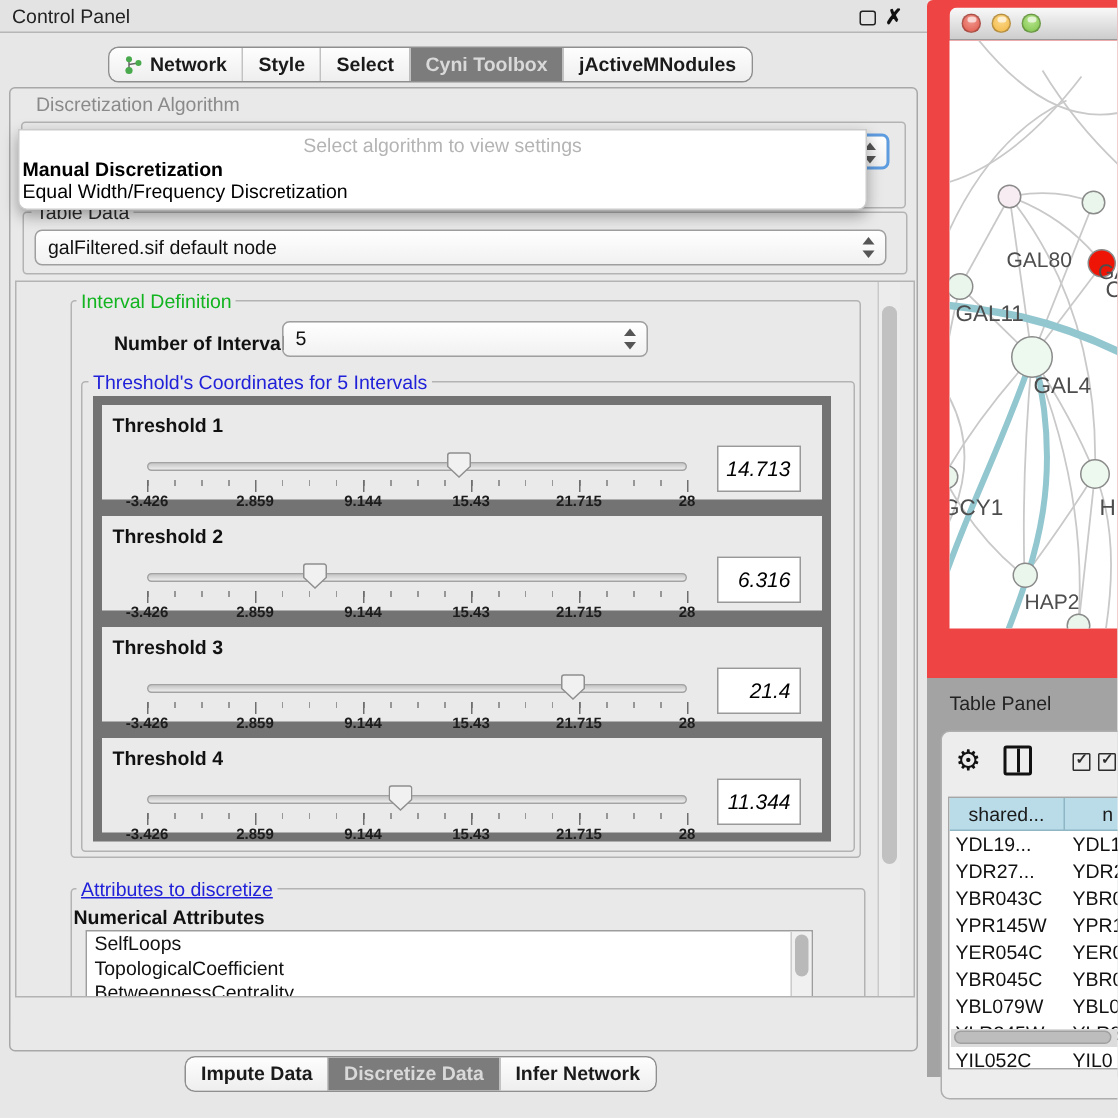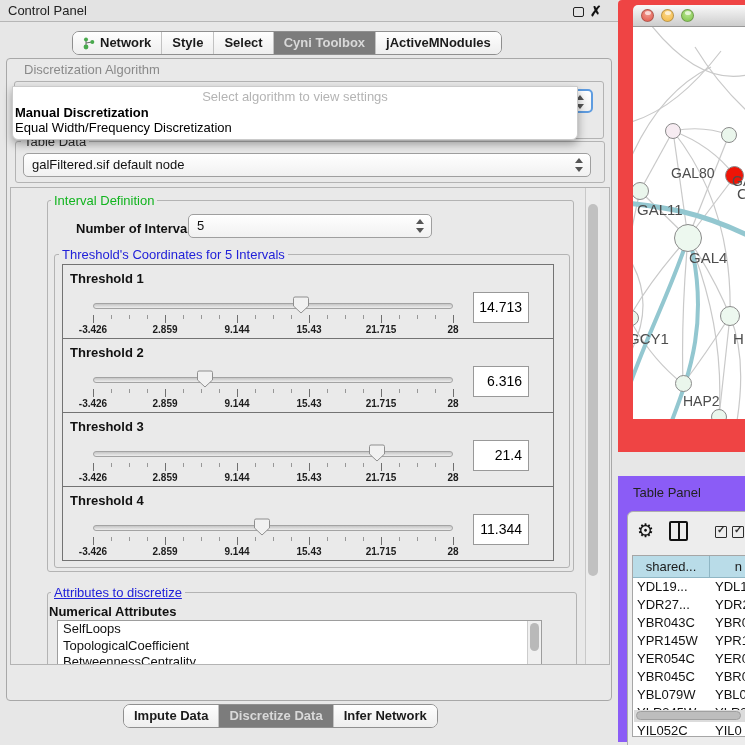--- a/index.html
+++ b/index.html
@@ -44,31 +44,31 @@
   #alg-popup .opt.first { font-weight:bold; }
 
   
   #scrollview { position:absolute; left:9px; top:186px; width:600px; height:478px; border:1px solid #b3b3b3; background:#e9e9e9; overflow:hidden; }
   #vscroll { position:absolute; left:584px; top:187px; width:15px; height:476px; background:#ececec; border-left:1px solid #c9c9c9; }
   #vscroll .thumb { position:absolute; left:2px; top:16px; width:10px; height:372px; background:#c1c1c1; border-radius:6px; }
 
   .bold-label { font-weight:bold; font-size:13px; color:#111; position:absolute; white-space:nowrap; }
 
   
-  .th-panel { position:relative; width:492px; height:75px; border:1px solid #737373; background:#eaeaea; margin-top:-1px; }
+  .th-panel { position:relative; width:492px; height:75px; border:6px solid #737373; background:#eaeaea; margin-top:-1px; }
   .th-label { position:absolute; left:7px; top:6px; font-size:13px; font-weight:bold; color:#111; }
   .th-track { position:absolute; left:30px; top:38px; width:360px; height:6px; background:linear-gradient(#c6c6c6,#ededed); border:1px solid #a3a3a3; border-radius:3px; }
   .th-thumb { position:absolute; top:31px; width:16px; height:18px; margin-left:-8px; }
   .th-ticks { position:absolute; left:30px; top:50px; width:360px; height:8px;
               background-image:repeating-linear-gradient(to right,#979797 0 1px,transparent 1px 18px);
               background-size:360px 4px; background-repeat:no-repeat; }
   .th-ticks b { position:absolute; top:0; width:1px; height:8px; background:#6f6f6f; }
   .th-labels { position:absolute; left:30px; top:59px; width:360px; height:12px; }
   .th-labels span { position:absolute; transform:translateX(-50%); font-size:10px; font-weight:bold; color:#1c1c1c; white-space:nowrap; }
-  .th-value { position:absolute; left:410px; top:27px; width:56px; height:31px; background:#ffffff; border:1px solid #999; font-size:14px; line-height:29px; text-align:right; padding-right:6px; color:#000; }
+  .th-value { position:absolute; left:410px; top:27px; width:56px; height:31px; background:#ffffff; border:1px solid #999; font-size:14px; line-height:29px; text-align:right; padding-right:6px; color:#000;font-style:italic; }
 
   
   #attr-list { position:absolute; left:55px; top:618px; width:485px; height:47px; background:#ffffff; border:1px solid #9d9d9d; overflow:hidden; }
   #attr-list .item { font-size:13px; line-height:16.5px; padding-left:5px; color:#111; white-space:nowrap; }
   #attr-scroll { position:absolute; right:0; top:0; width:14px; height:100%; background:#f0f0f0; border-left:1px solid #cccccc; }
   #attr-scroll .thumb { position:absolute; left:2px; top:2px; width:9px; height:28px; background:#b9b9b9; border-radius:5px; }
 
   #apply-strip { position:absolute; left:7px; top:665px; width:604px; height:35px; background:#e6e6e6; border-radius:0 0 4px 4px; }
   #apply-btn { position:absolute; left:227px; top:7px; width:58px; height:22px; background:linear-gradient(#fefefe,#dedede); border:1px solid #9a9a9a; border-radius:5px; font-size:13px; text-align:center; line-height:20px; color:#111; }
 
@@ -77,21 +77,21 @@
   #net-titlebar { position:absolute; left:15px; top:5px; width:112px; height:22px; background:linear-gradient(#f9f9f9,#cdcdcd); border-bottom:1px solid #999; border-radius:5px 0 0 0; }
   .light { position:absolute; top:4px; width:13px; height:13px; border-radius:50%; border:1px solid rgba(0,0,0,.25); }
   .light i { position:absolute; left:2.5px; top:1px; width:6px; height:3.5px; background:rgba(255,255,255,.65); border-radius:50%; }
   #light-close { left:8px;  background:radial-gradient(circle at 50% 35%, #f09a90, #e2574a); }
   #light-min   { left:28px; background:radial-gradient(circle at 50% 35%, #fbd88a, #f3b843); }
   #light-zoom  { left:48px; background:radial-gradient(circle at 50% 35%, #b7e58f, #7ec349); }
   #net-canvas { position:absolute; left:15px; top:27px; width:112px; height:392px; background:#ffffff; overflow:hidden; }
   .net-node { position:absolute; border:1px solid #8a8a8a; border-radius:50%; }
   .net-label { position:absolute; color:#4d4d4d; white-space:nowrap; }
 
-  #table-strip { position:absolute; left:618px; top:476px; width:127px; height:266px; background:#8b5cf6; }
+  #table-strip { position:absolute; left:618px; top:452px; width:127px; height:266px; background:#a3a3a3; }
   #tp-title { position:absolute; left:15px; top:9px; font-size:13px; color:#222; }
   #tp-panel { position:absolute; left:9px; top:35px; width:120px; height:246px; background:#ededed; border:1px solid #aeaeae; border-radius:6px 0 0 6px; }
   #tp-toolbar { position:absolute; left:0; top:0; width:100%; height:40px; }
   #gear-ic { position:absolute; left:9px; top:7px; font-size:19px; color:#111; }
   #split-ic { position:absolute; left:41px; top:9px; width:19px; height:20px; border:2px solid #111; border-radius:2px; }
   #split-ic i { position:absolute; left:6.5px; top:0; width:2px; height:100%; background:#111; }
   .cb-ic { position:absolute; top:14px; width:12px; height:12px; border:1.5px solid #2d2d2d; border-radius:1px; }
   .cb-ic::after { content:"✓"; position:absolute; left:1px; top:-3px; font-size:10px; font-weight:bold; color:#2d2d2d; }
   #cb1 { left:87px; } #cb2 { left:104px; }
 

